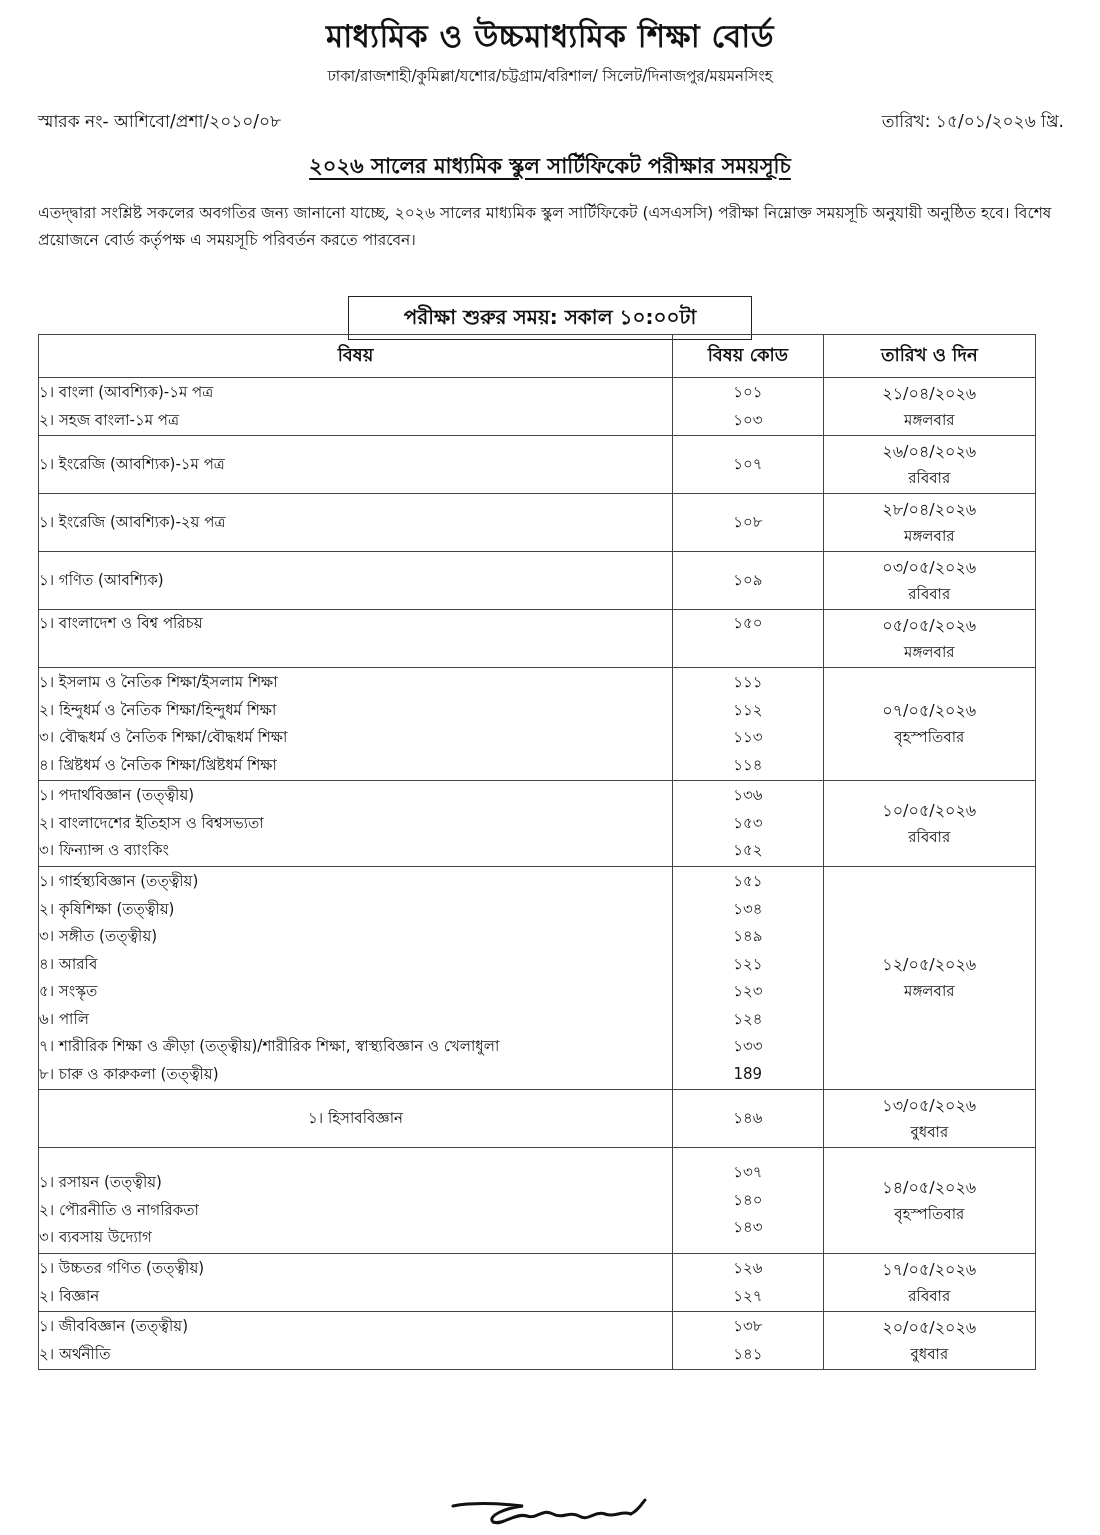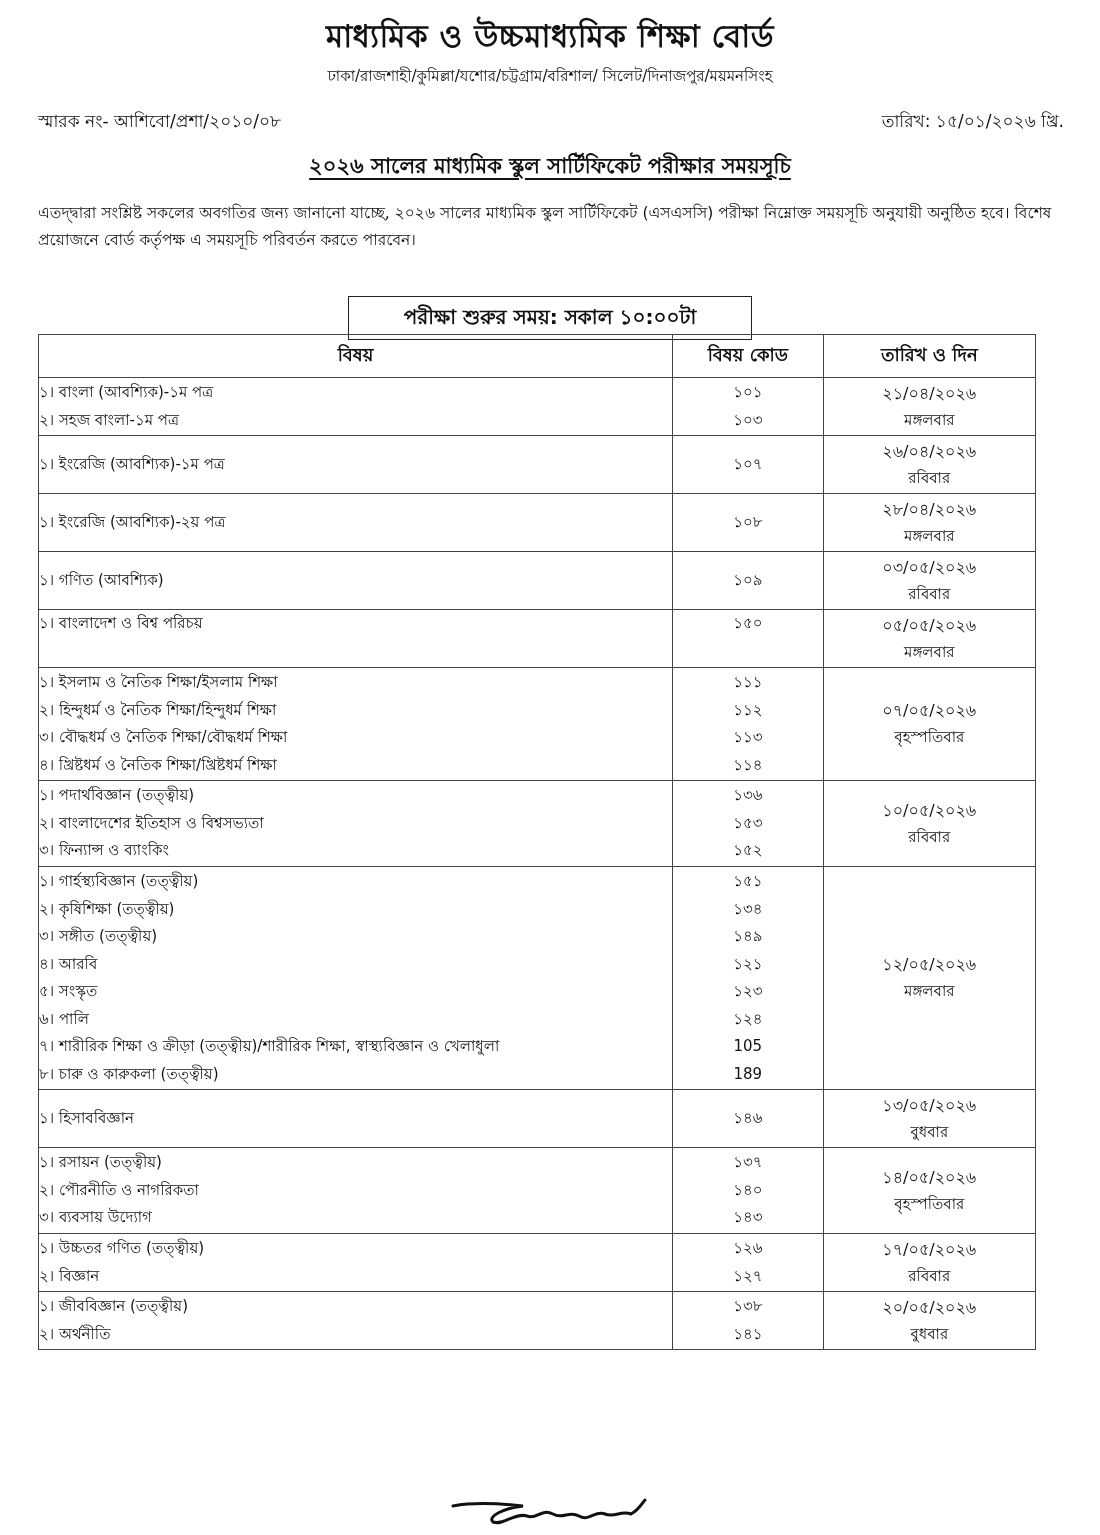--- a/index.html
+++ b/index.html
@@ -223,52 +223,52 @@
           </div>
         </td>
         <td class="code">
           <div class="cell-block" style="height: 222px;">
             <div class="line">১৫১</div>
             <div class="line">১৩৪</div>
             <div class="line">১৪৯</div>
             <div class="line">১২১</div>
             <div class="line">১২৩</div>
             <div class="line">১২৪</div>
-            <div class="line">105</div>
+            <div class="line">১৩৩</div>
             <div class="line">189</div>
           </div>
         </td>
         <td class="date">
           <div class="cell-block" style="height: 222px;">
             <div class="dt">১২/০৫/২০২৬</div>
             <div class="dy">মঙ্গলবার</div>
           </div>
         </td>
       </tr>
       <tr>
         <td class="subj">
-          <div class="cell-block" style="height: 57px;">
+          <div class="cell-block" style="height: 57px; text-align: center;">
             <div class="line">১। হিসাববিজ্ঞান</div>
           </div>
         </td>
         <td class="code">
           <div class="cell-block" style="height: 57px;">
             <div class="line">১৪৬</div>
           </div>
         </td>
         <td class="date">
           <div class="cell-block" style="height: 57px;">
             <div class="dt">১৩/০৫/২০২৬</div>
             <div class="dy">বুধবার</div>
           </div>
         </td>
       </tr>
       <tr>
         <td class="subj">
-          <div class="cell-block" style="height: 85px;">
+          <div class="cell-block" style="height: 85px; margin-top: 20px;">
             <div class="line">১। রসায়ন (তত্ত্বীয়)</div>
             <div class="line">২। পৌরনীতি ও নাগরিকতা</div>
             <div class="line">৩। ব্যবসায় উদ্যোগ</div>
           </div>
         </td>
         <td class="code">
           <div class="cell-block" style="height: 85px;">
             <div class="line">১৩৭</div>
             <div class="line">১৪০</div>
             <div class="line">১৪৩</div>

